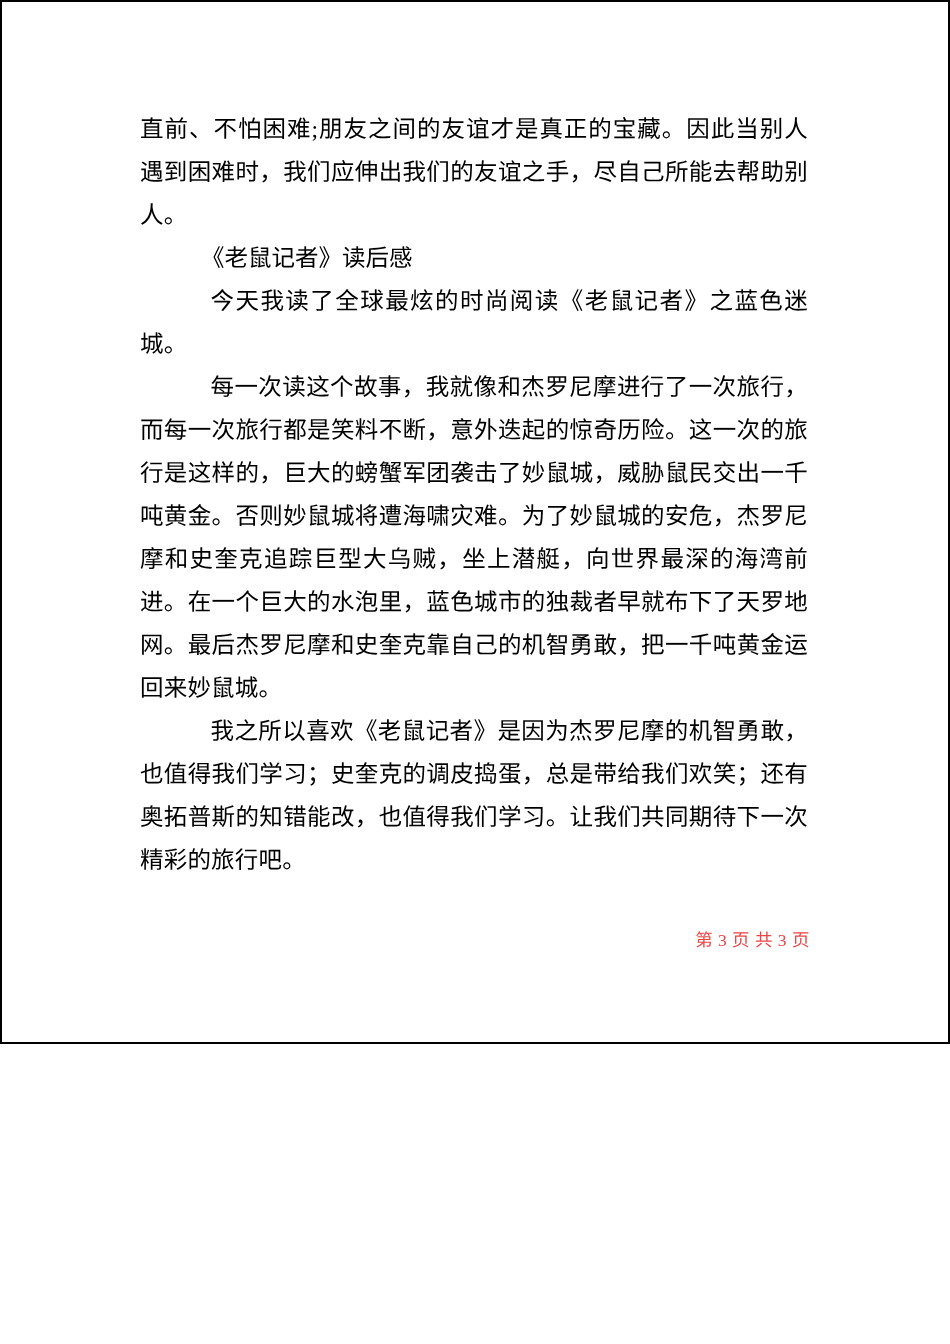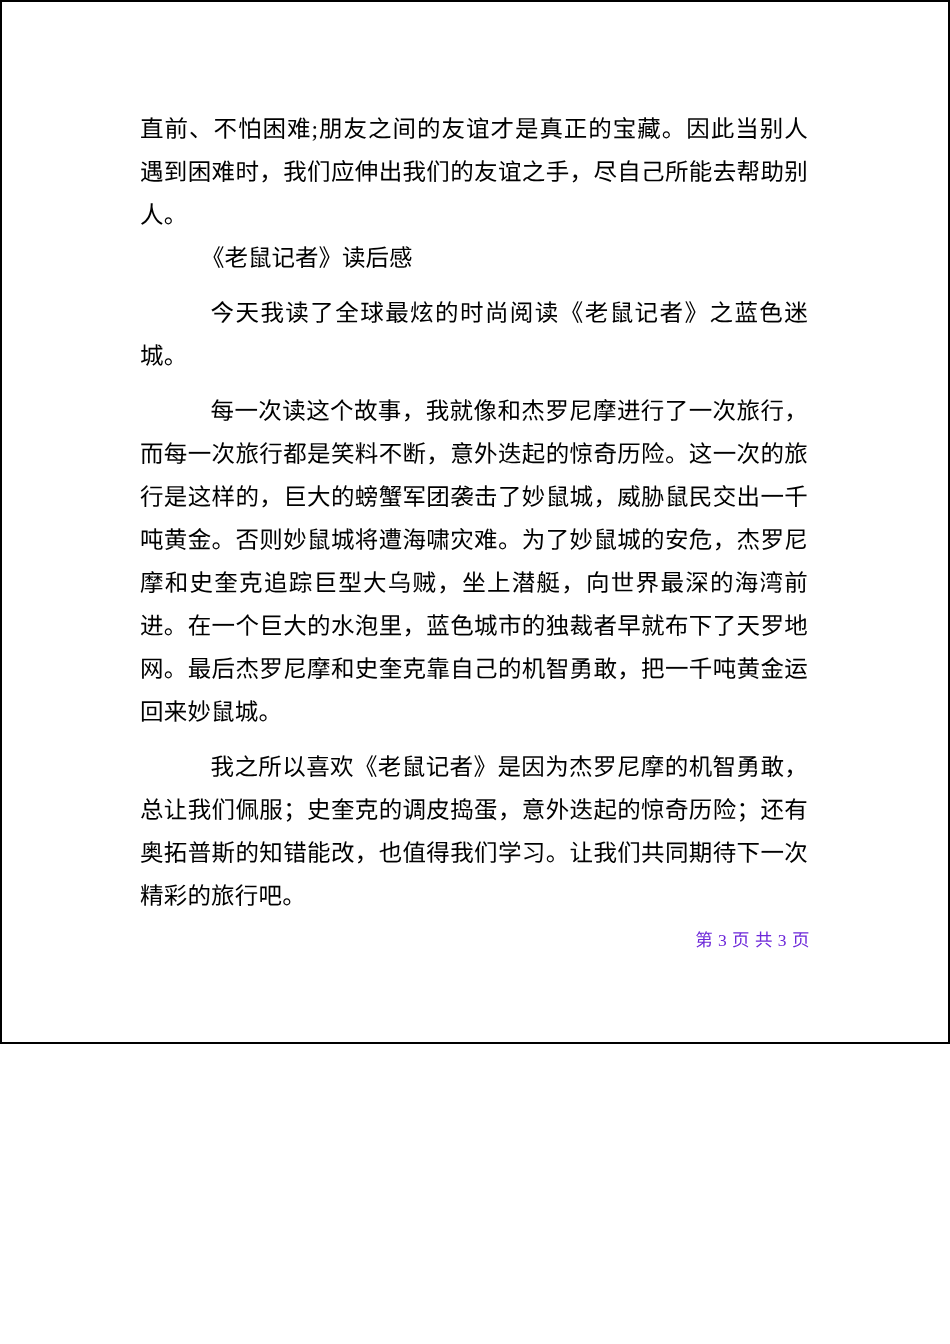--- a/index.html
+++ b/index.html
@@ -64,52 +64,51 @@
   .para {
     font-size: 23.5px;
     line-height: 43px;
     text-align: justify;
     text-justify: inter-ideograph;
     margin: 0 0 0 0;
     letter-spacing: 0.2px;
   }
   .indent-3 {
     text-indent: 3em;
-    margin-top: 12px;
   }
   .centered-title {
     font-size: 23.5px;
     line-height: 43px;
     margin: 0;
     text-align: left;
     text-indent: 2.6em;
     font-family: Liberation Serif, serif;
   }
   .footer {
     position: absolute;
     right: 140px;
     bottom: 92px;
     font-size: 17.5px;
     line-height: 24px;
-    color: #6d28d9;
+    color: #ef4444;
     letter-spacing: 0.5px;
     white-space: nowrap;
   }
 </style>
 </head>
 <body>
 
 <div class="page">
   <div class="page-border-top"></div>
   <div class="page-border-left"></div>
   <div class="page-border-right"></div>
   <div class="page-border-bottom"></div>
 
   <div class="content">
     <p class="para">直前、不怕困难;朋友之间的友谊才是真正的宝藏。因此当别人遇到困难时，我们应伸出我们的友谊之手，尽自己所能去帮助别人。</p>
     <p class="centered-title">《老鼠记者》读后感</p>
     <p class="para indent-3">今天我读了全球最炫的时尚阅读《老鼠记者》之蓝色迷城。</p>
     <p class="para indent-3">每一次读这个故事，我就像和杰罗尼摩进行了一次旅行，而每一次旅行都是笑料不断，意外迭起的惊奇历险。这一次的旅行是这样的，巨大的螃蟹军团袭击了妙鼠城，威胁鼠民交出一千吨黄金。否则妙鼠城将遭海啸灾难。为了妙鼠城的安危，杰罗尼摩和史奎克追踪巨型大乌贼，坐上潜艇，向世界最深的海湾前进。在一个巨大的水泡里，蓝色城市的独裁者早就布下了天罗地网。最后杰罗尼摩和史奎克靠自己的机智勇敢，把一千吨黄金运回来妙鼠城。</p>
-    <p class="para indent-3">我之所以喜欢《老鼠记者》是因为杰罗尼摩的机智勇敢，总让我们佩服；史奎克的调皮捣蛋，意外迭起的惊奇历险；还有奥拓普斯的知错能改，也值得我们学习。让我们共同期待下一次精彩的旅行吧。</p>
+    <p class="para indent-3">我之所以喜欢《老鼠记者》是因为杰罗尼摩的机智勇敢，也值得我们学习；史奎克的调皮捣蛋，总是带给我们欢笑；还有奥拓普斯的知错能改，也值得我们学习。让我们共同期待下一次精彩的旅行吧。</p>
   </div>
 
   <div class="footer">第 3 页 共 3 页</div>
 </div>
 
 </body></html>

